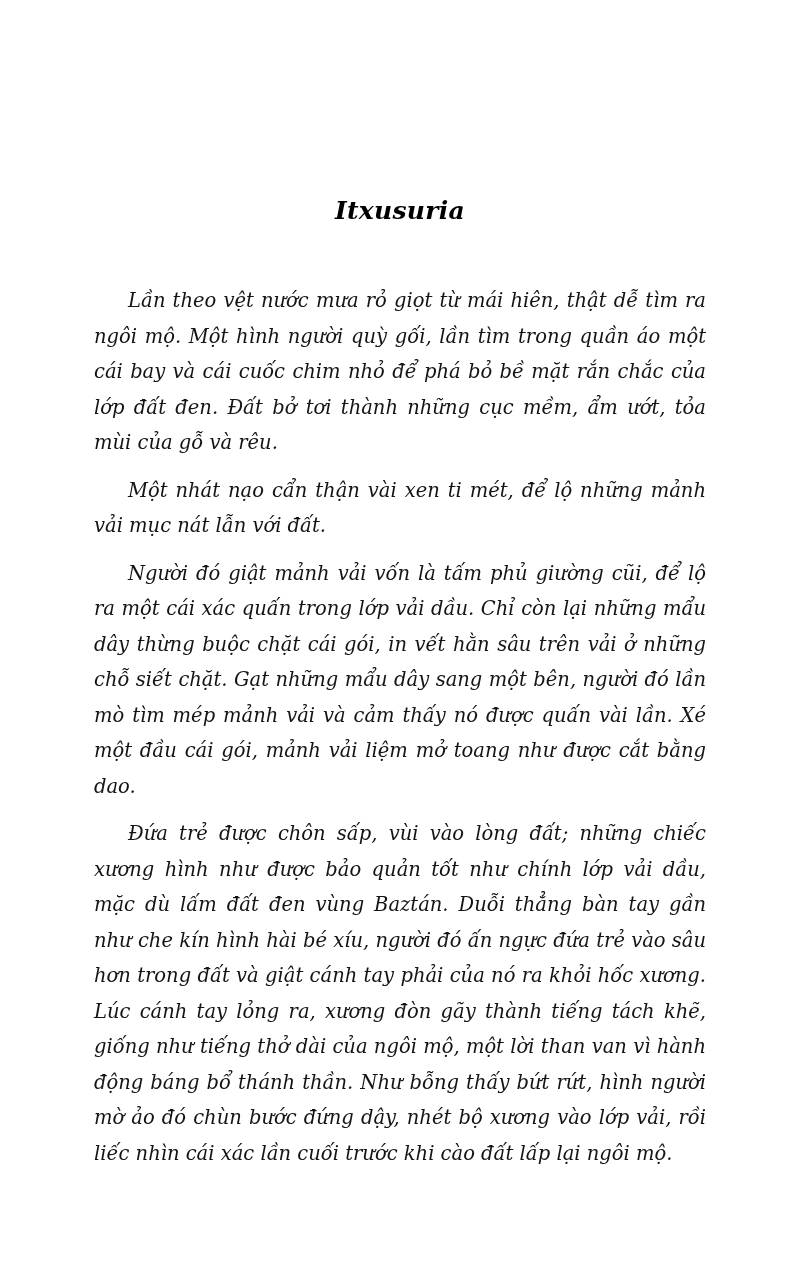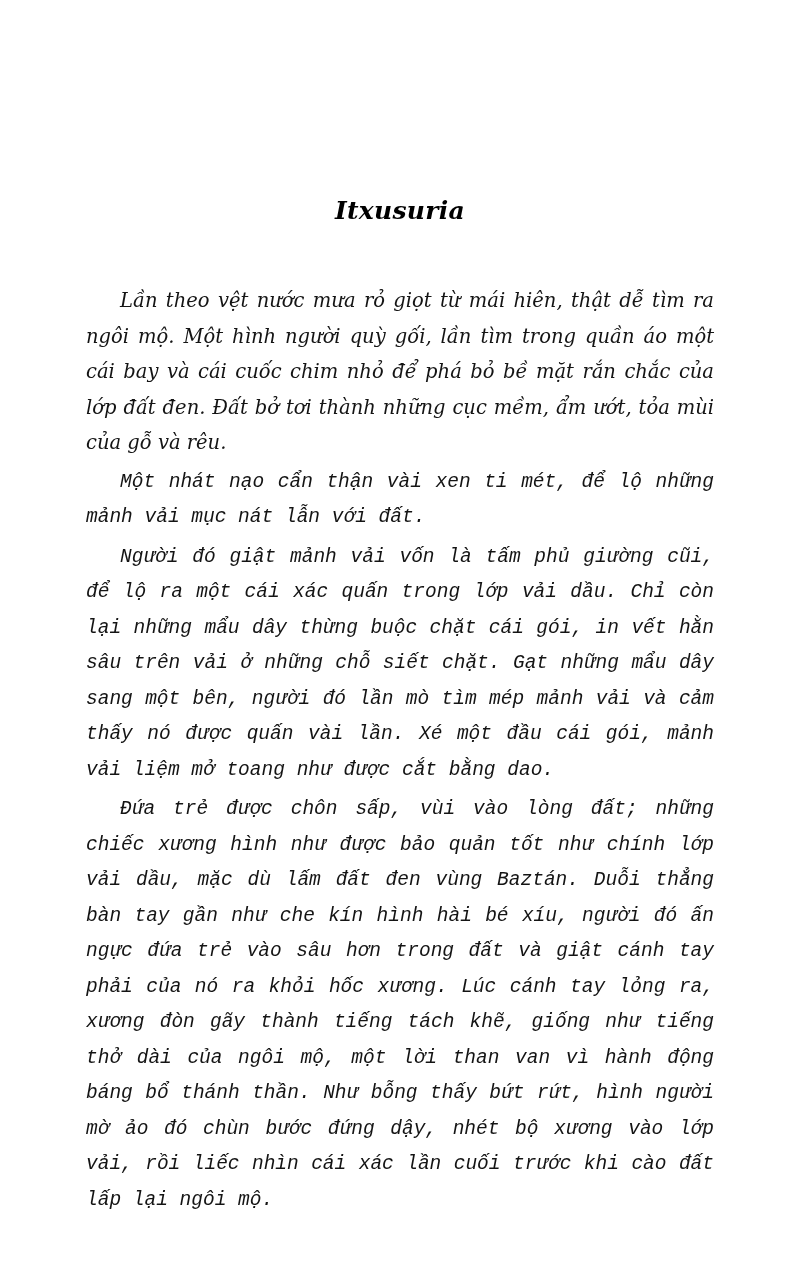--- a/index.html
+++ b/index.html
@@ -36,28 +36,27 @@
     color: #000000;
     text-align: center;
     margin: 0 0 58px 0;
   }
   .body-text p {
     font-family: "DejaVu Serif", serif;
     font-style: italic;
     font-size: 19.5px;
     line-height: 35.5px;
     color: #141414;
-    margin: 4px;
+    margin: 12px;
     text-align: justify;
     text-indent: 34px;
     hyphens: none;
   }
   .body-text p + p {
     margin-top: 0px;
-    font-family: Liberation Mono, monospace;
   }
 </style>
 </head>
 <body>
 
 <div class="page">
   <div class="content">
     <h1 class="chapter-title">Itxusuria</h1>
     <div class="body-text">
       <p>Lần theo vệt nước mưa rỏ giọt từ mái hiên, thật dễ tìm ra ngôi mộ. Một hình người quỳ gối, lần tìm trong quần áo một cái bay và cái cuốc chim nhỏ để phá bỏ bề mặt rắn chắc của lớp đất đen. Đất bở tơi thành những cục mềm, ẩm ướt, tỏa mùi của gỗ và rêu.</p>

